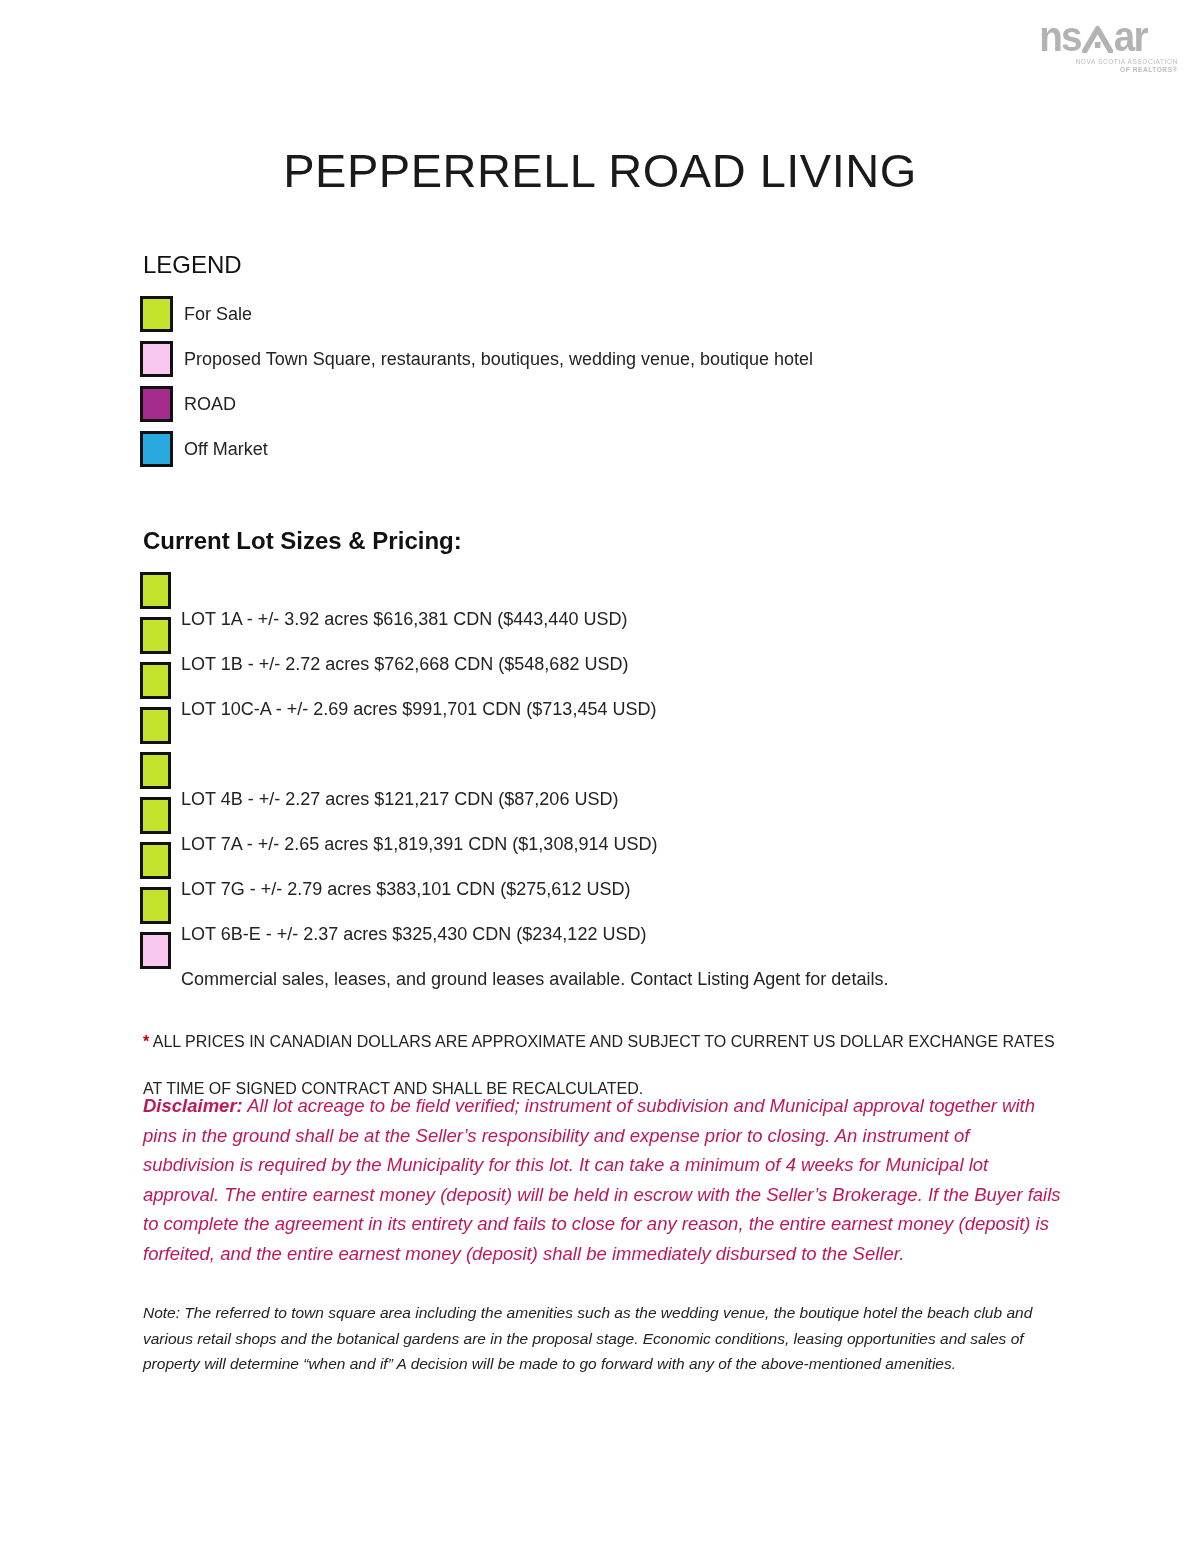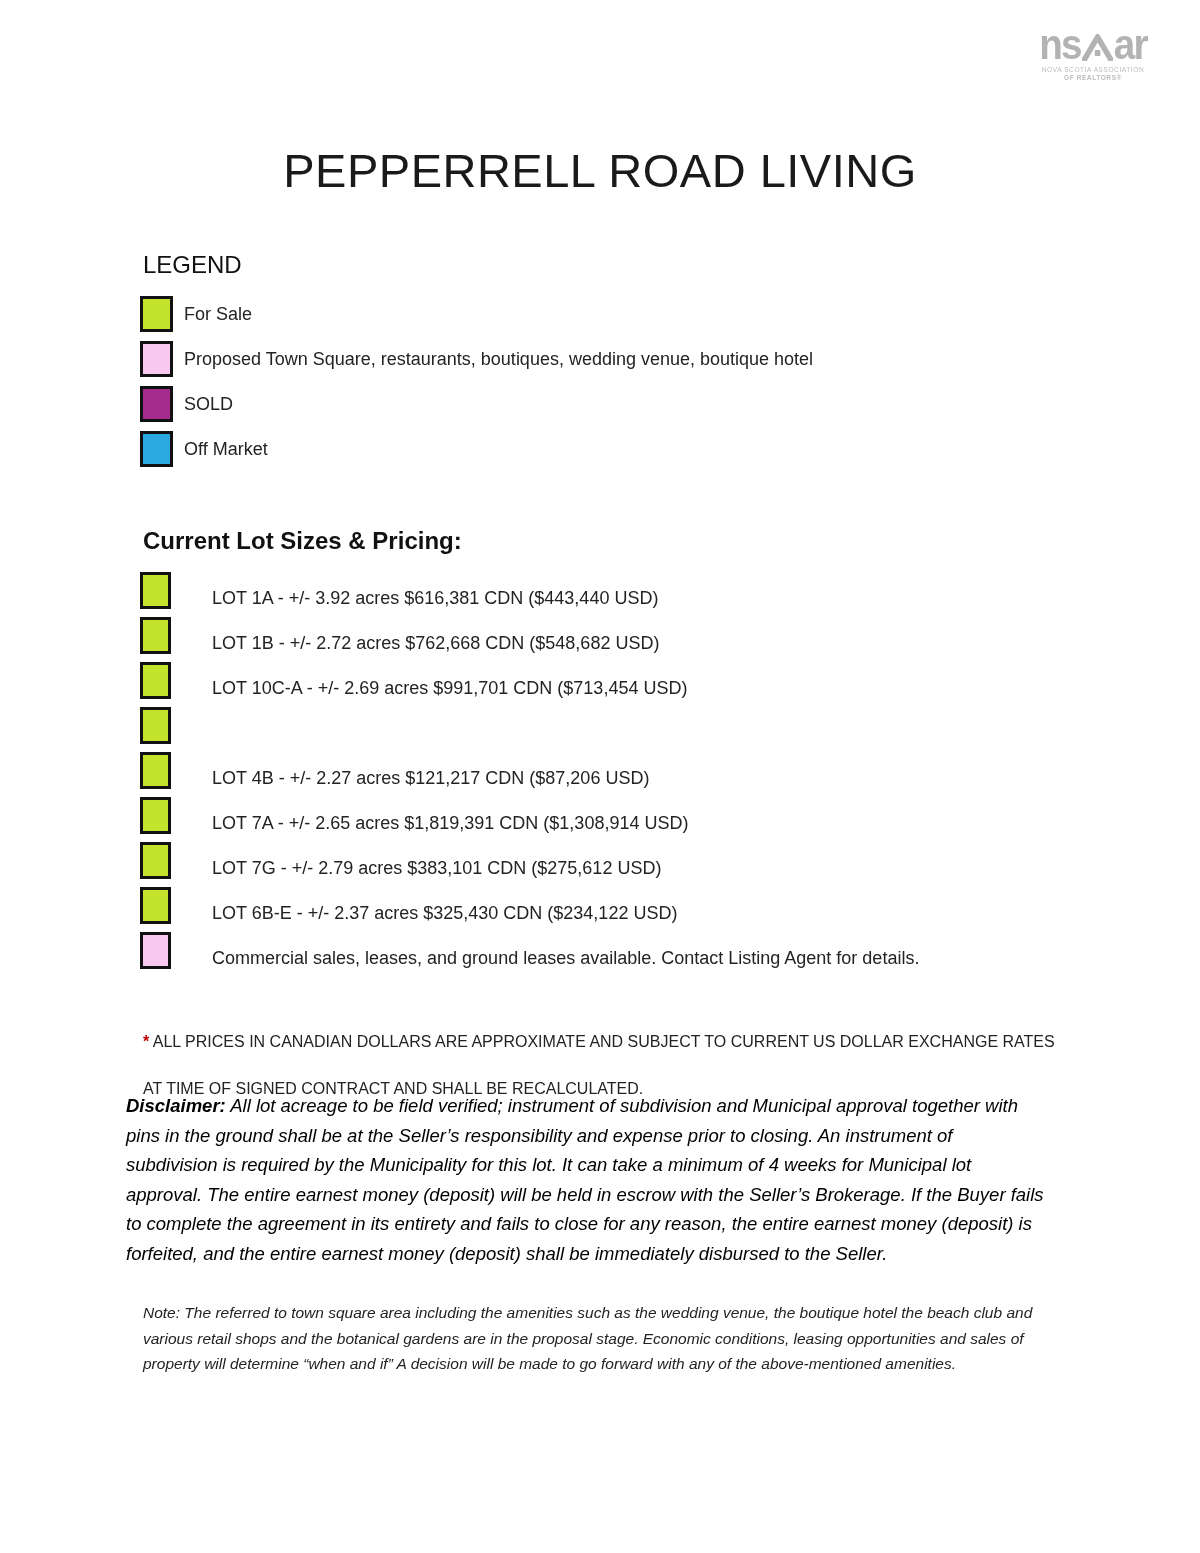--- a/index.html
+++ b/index.html
@@ -7,22 +7,22 @@
   body {
     width: 1200px; height: 1553px;
     position: relative;
     font-family: "Liberation Sans", sans-serif;
     color: #1f1f1f;
     overflow: hidden;
   }
 
   
   .logo {
-    position: absolute; top: 28px; right: 22px;
-    width: 170px; text-align: center;
+    position: absolute; top: 20px; right: 22px;
+    width: 170px; text-align: right;
     color: #b3b3b3;
   }
   .logo-row {
     display: flex; align-items: flex-end; justify-content: center;
     font-size: 42px; font-weight: 600; letter-spacing: -2px;
     line-height: 0.8; transform: scaleX(0.92);
   }
   .logo-roof { width: 34px; height: 30px; margin: 0 1px 1px 1px; flex: 0 0 auto; }
   .logo-caption { margin-top: 4px; font-size: 6.5px; letter-spacing: 0.6px; color: #bcbcbc; line-height: 1.35; }
   .logo-caption .cap2 b { font-weight: 700; }
@@ -53,33 +53,33 @@
 
   
   .pricing-heading {
     position: absolute; top: 527px; left: 143px;
     font-size: 24px; font-weight: 700; color: #111;
   }
   .pricing-list {
     position: absolute; top: 572px; left: 140px;
     display: flex; flex-direction: column; gap: 8px;
   }
-  .lot-row { display: flex; align-items: flex-end; height: 37px; }
+  .lot-row { display: flex; align-items: flex-start; height: 37px; flex-direction: column; }
   .lot-row .swatch { width: 31px; height: 37px; }
   .lot-row .row-label { margin-left: 41px; font-size: 18px; color: #232323; }
 
   
   .prices-note {
     position: absolute; top: 1018px; left: 143px; width: 922px;
     font-size: 16px; line-height: 47px; color: #232323;
   }
   .prices-note .asterisk { font-weight: 700; }
   .disclaimer {
-    position: absolute; top: 1091px; left: 126px; width: 920px;
-    font-size: 18.5px; line-height: 29.5px; font-style: italic; color: #000000;
+    position: absolute; top: 1091px; left: 143px; width: 920px;
+    font-size: 18.5px; line-height: 29.5px; font-style: italic; color: #be185d;
   }
   .disclaimer .lead { font-weight: 700; }
   .note-para {
     position: absolute; top: 1300px; left: 143px; width: 918px;
     font-size: 15.5px; line-height: 25.5px; font-style: italic; color: #232323;
   }
 </style>
 </head>
 <body>
 
@@ -105,21 +105,21 @@
   <div class="legend-row">
     <span class="swatch" style="background: rgb(195, 227, 44);"></span>
     <span class="row-label">For Sale</span>
   </div>
   <div class="legend-row">
     <span class="swatch" style="background: rgb(248, 200, 240);"></span>
     <span class="row-label">Proposed Town Square, restaurants, boutiques, wedding venue, boutique hotel</span>
   </div>
   <div class="legend-row">
     <span class="swatch" style="background: rgb(165, 44, 140);"></span>
-    <span class="row-label">SOLD</span>
+    <span class="row-label">ROAD</span>
   </div>
   <div class="legend-row">
     <span class="swatch" style="background: rgb(41, 169, 224);"></span>
     <span class="row-label">Off Market</span>
   </div>
 </div>
 
 <div class="pricing-heading">Current Lot Sizes &amp; Pricing:</div>
 <div class="pricing-list">
   <div class="lot-row">

